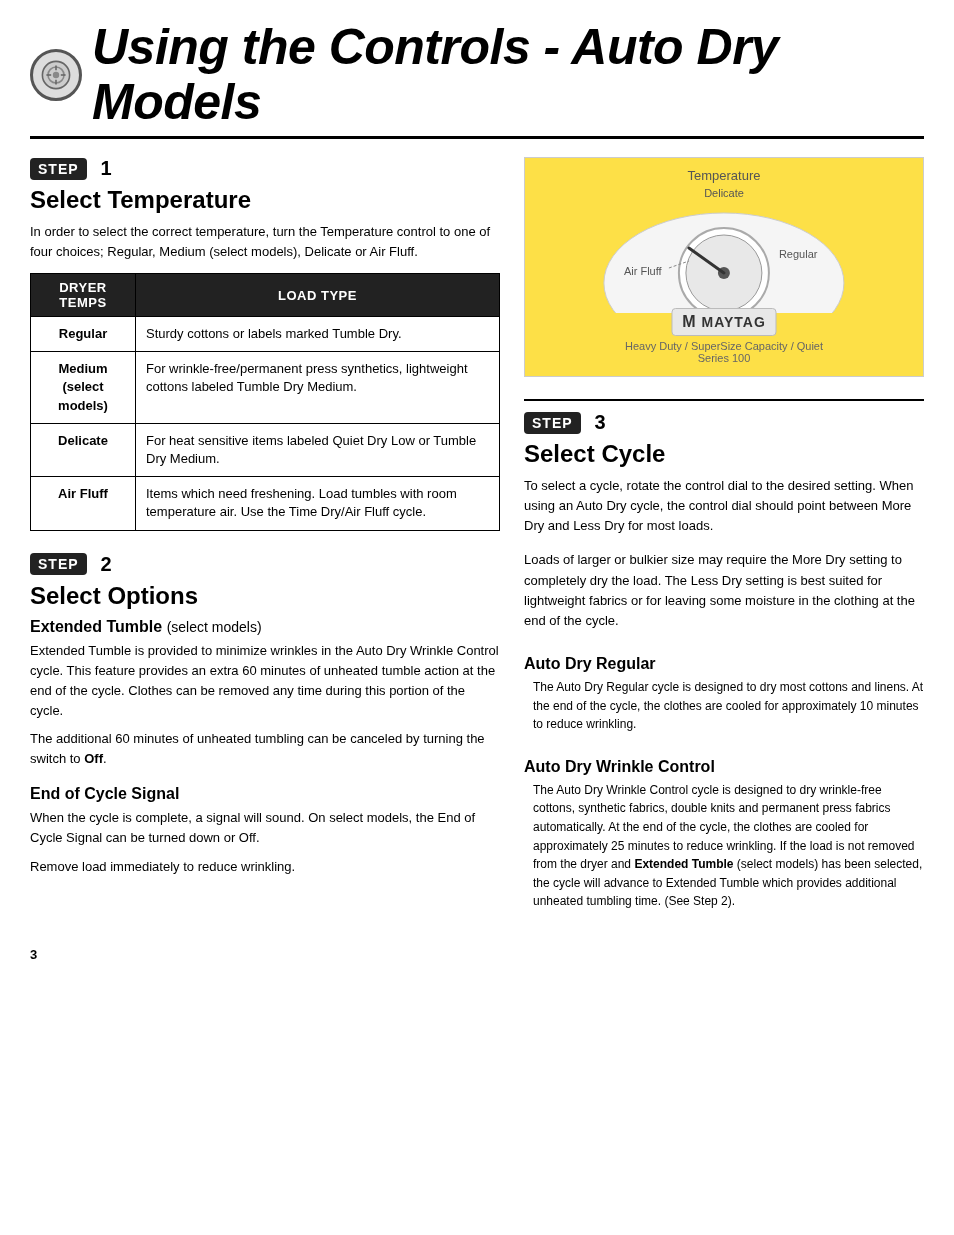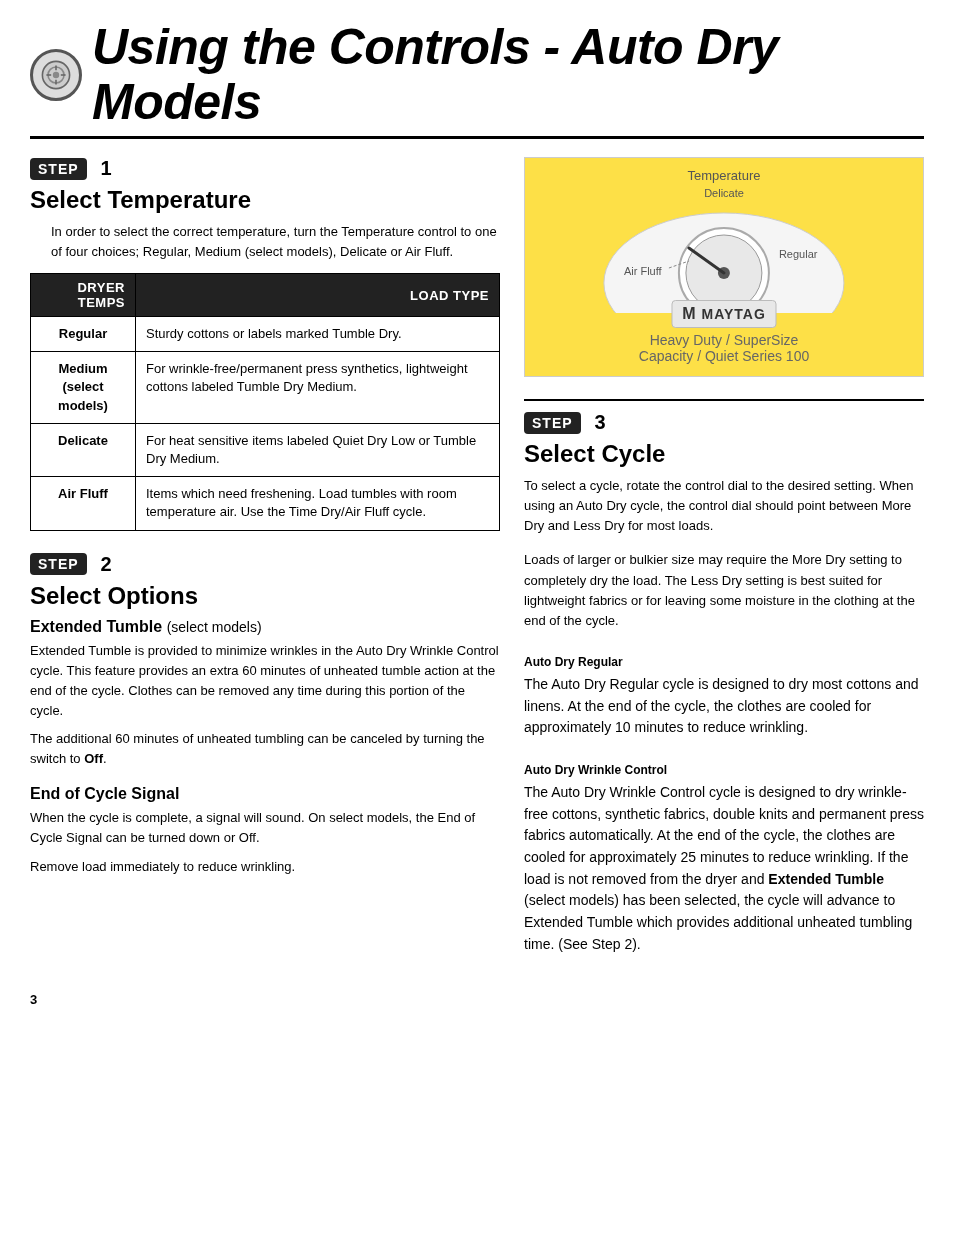--- a/index.html
+++ b/index.html
@@ -86,35 +86,34 @@
     
     .section-title {
       font-size: 24px;
       font-weight: 900;
       margin-bottom: 8px;
     }
     .section-intro {
       font-size: 13px;
       margin-bottom: 12px;
       line-height: 1.5;
-      margin-left: 21px;
     }
 
     
     .temps-table {
       width: 100%;
       border-collapse: collapse;
       margin-bottom: 22px;
       font-size: 13px;
     }
     .temps-table th {
       background: #222;
       color: #fff;
       padding: 6px 10px;
-      text-align: right;
+      text-align: center;
       font-size: 13px;
       font-weight: 900;
       border: 1px solid #000;
       letter-spacing: 0.5px;
     }
     .temps-table td {
       padding: 8px 10px;
       border: 1px solid #000;
       vertical-align: top;
       line-height: 1.4;
@@ -202,44 +201,45 @@
       padding: 4px 10px;
       border-radius: 4px;
     }
     .maytag-logo-text {
       font-size: 14px;
       font-weight: 900;
       letter-spacing: 1px;
       color: #333;
     }
     .maytag-subtext {
-      font-size: 14px;
+      font-size: 11px;
       color: #666;
       text-align: center;
     }
 
     
     .step3-section {
       margin-bottom: 16px;
     }
     .step3-intro {
       font-size: 13px;
       line-height: 1.55;
       margin-bottom: 14px;
     }
     .cycle-title {
-      font-size: 12px;
+      font-size: 16px;
       font-weight: 900;
       margin-bottom: 5px;
       margin-top: 24px;
     }
     .cycle-body {
-      font-size: 14px;
+      font-size: 12px;
       line-height: 1.55;
       margin-bottom: 8px;
+      margin-left: 9px;
     }
 
     
     .page-number {
       margin-top: 20px;
       font-size: 13px;
       font-weight: bold;
     }
 
     

